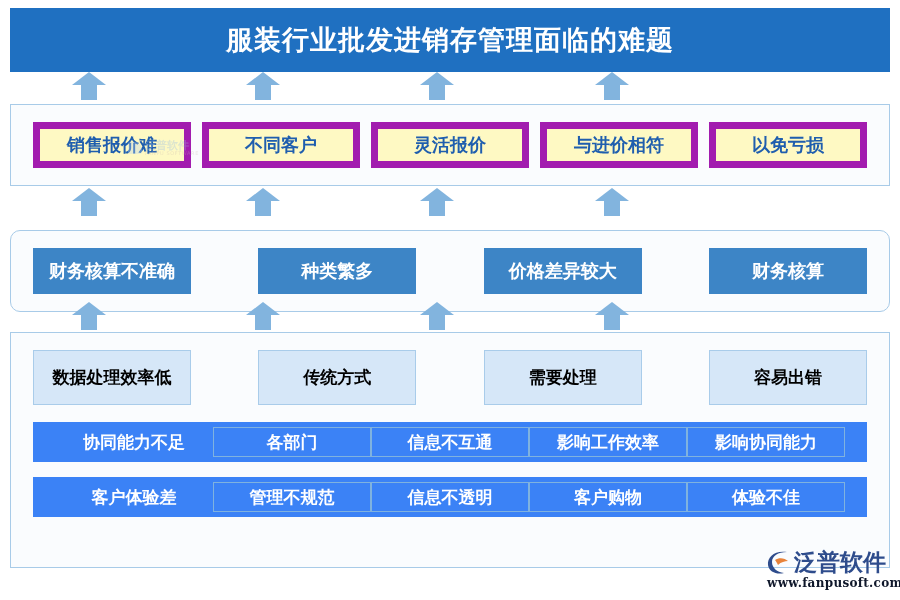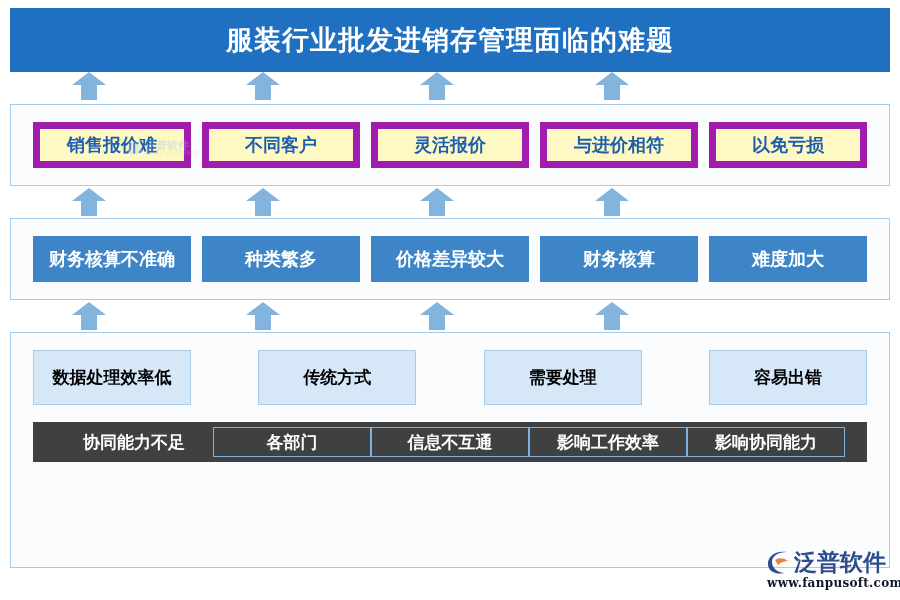--- a/index.html
+++ b/index.html
@@ -132,21 +132,21 @@
     align-items: center;
     justify-content: center;
     color: #000000;
     font-size: 17px;
     font-weight: bold;
     white-space: nowrap;
   }
 
   
   .bar-dark {
-    background: #404040;
+    background: #3b82f6;
     height: 40px;
     display: flex;
     align-items: center;
     justify-content: space-between;
     box-sizing: border-box;
   }
   .bar-cell {
     width: 158px;
     height: 30px;
     display: flex;
@@ -283,27 +283,26 @@
       <div class="arrow-up" style="left: 410px;">
         <div class="head"></div>
         <div class="shaft"></div>
       </div>
       <div class="arrow-up" style="left: 585px;">
         <div class="head"></div>
         <div class="shaft"></div>
       </div>
     </div>
 
-  <div class="panel" id="panel-2" style="top:218px; height:82px; padding:17px 22px;">
+  <div class="panel" id="panel-2" style="top:230px; height:82px; padding:17px 22px;border-radius:10px;">
     <div class="row" id="row-s2">
         <div class="box-solid-mid">财务核算不准确</div>
         <div class="box-solid-mid">种类繁多</div>
         <div class="box-solid-mid">价格差异较大</div>
         <div class="box-solid-mid">财务核算</div>
-        <div class="box-solid-mid">难度加大</div>
       </div>
   </div>
 
   <div class="arrow-row" id="arrows-3" style="top:302px">
       <div class="arrow-up" style="left: 62px;">
         <div class="head"></div>
         <div class="shaft"></div>
       </div>
       <div class="arrow-up" style="left: 236px;">
         <div class="head"></div>
@@ -325,20 +324,27 @@
         <div class="box-light">传统方式</div>
         <div class="box-light">需要处理</div>
         <div class="box-light">容易出错</div>
       </div>
     <div class="bar-dark" id="row-s3b" style="margin-top:17px; padding:0 22px;">
         <div class="bar-cell">协同能力不足</div>
         <div class="bar-cell bordered">各部门</div>
         <div class="bar-cell bordered">信息不互通</div>
         <div class="bar-cell bordered">影响工作效率</div>
         <div class="bar-cell bordered">影响协同能力</div>
+      </div>
+    <div class="bar-dark" id="row-s3c" style="margin-top:15px; padding:0 22px;">
+        <div class="bar-cell">客户体验差</div>
+        <div class="bar-cell bordered">管理不规范</div>
+        <div class="bar-cell bordered">信息不透明</div>
+        <div class="bar-cell bordered">客户购物</div>
+        <div class="bar-cell bordered">体验不佳</div>
       </div>
   </div>
 
   <div class="watermark">
     <div class="wm-mark"></div>
     <div class="wm-txt">
       <span class="wm-cn">泛普软件</span>
       <span class="wm-en">FANPU SOFTWARE</span>
     </div>
   </div>

